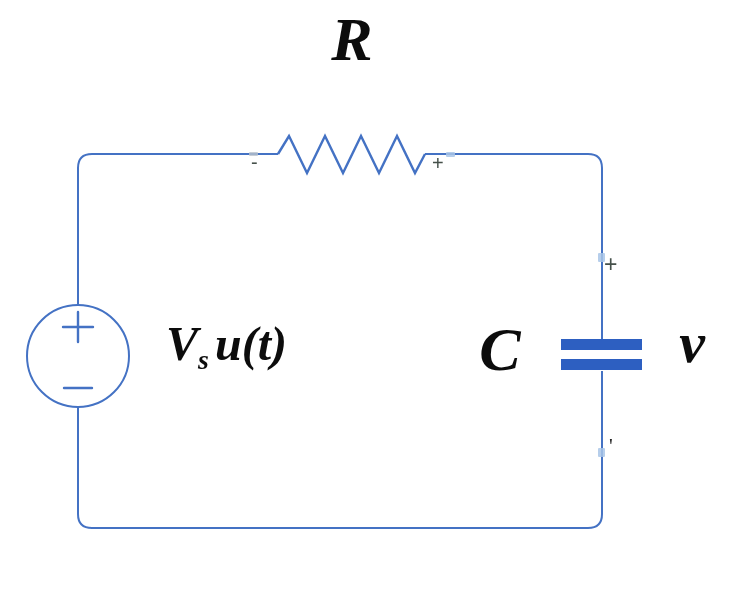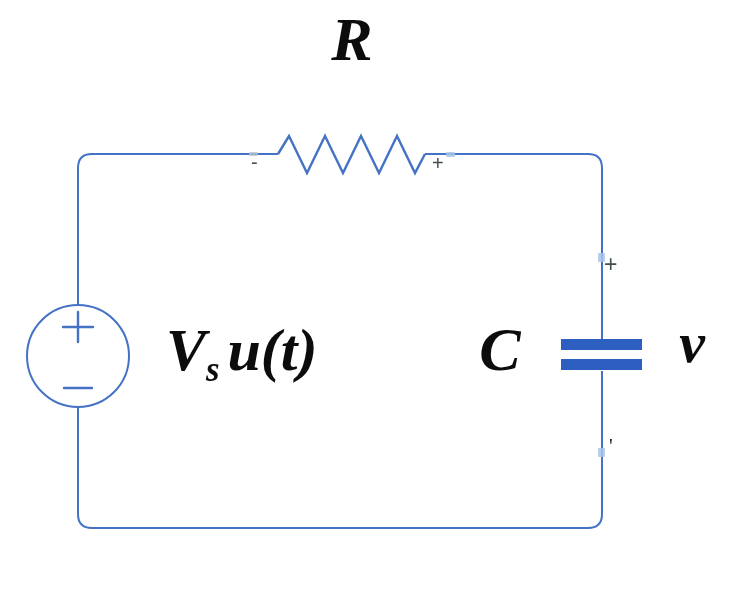--- a/index.html
+++ b/index.html
@@ -29,21 +29,21 @@
   .lbl{
     position:absolute;
     color:var(--label-text);
     font-weight:bold;
     font-style:italic;
     line-height:1;
     white-space:nowrap;
     text-align:center;
   }
   .lbl-r{left:312px;top:8px;width:80px;font-size:62px;}
-  .lbl-vs{left:166px;top:320px;font-size:60px;text-align:left;}
+  .lbl-vs{left:166px;top:320px;font-size:48px;text-align:left;}
   .lbl-vs sub{font-size:0.58em;font-weight:bold;font-style:italic;line-height:0;vertical-align:-0.32em;}
   .lbl-vs .fn{margin-left:0.13em;}
   .lbl-c{left:468px;top:318px;width:64px;font-size:62px;}
   .lbl-v{left:668px;top:314px;width:48px;font-size:58px;}
 
   .pol{
     position:absolute;
     color:var(--polarity-mark);
     font-family:"Liberation Sans", sans-serif;
     font-weight:normal;

